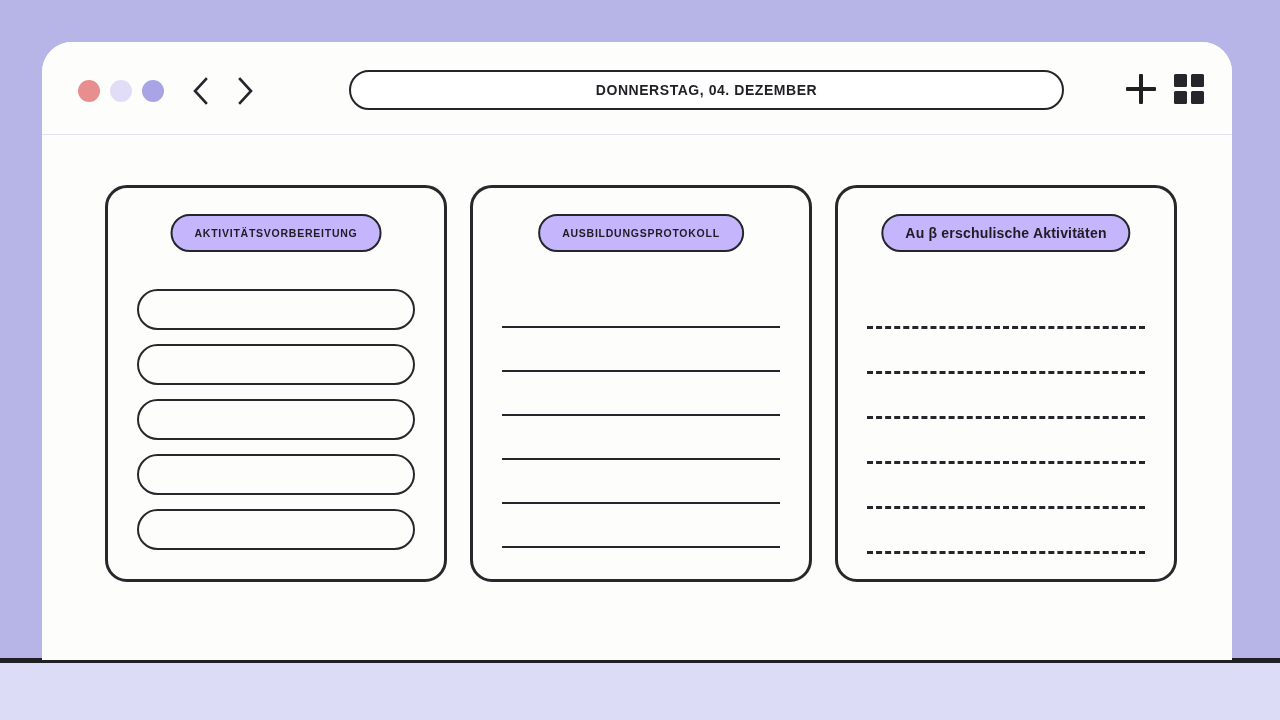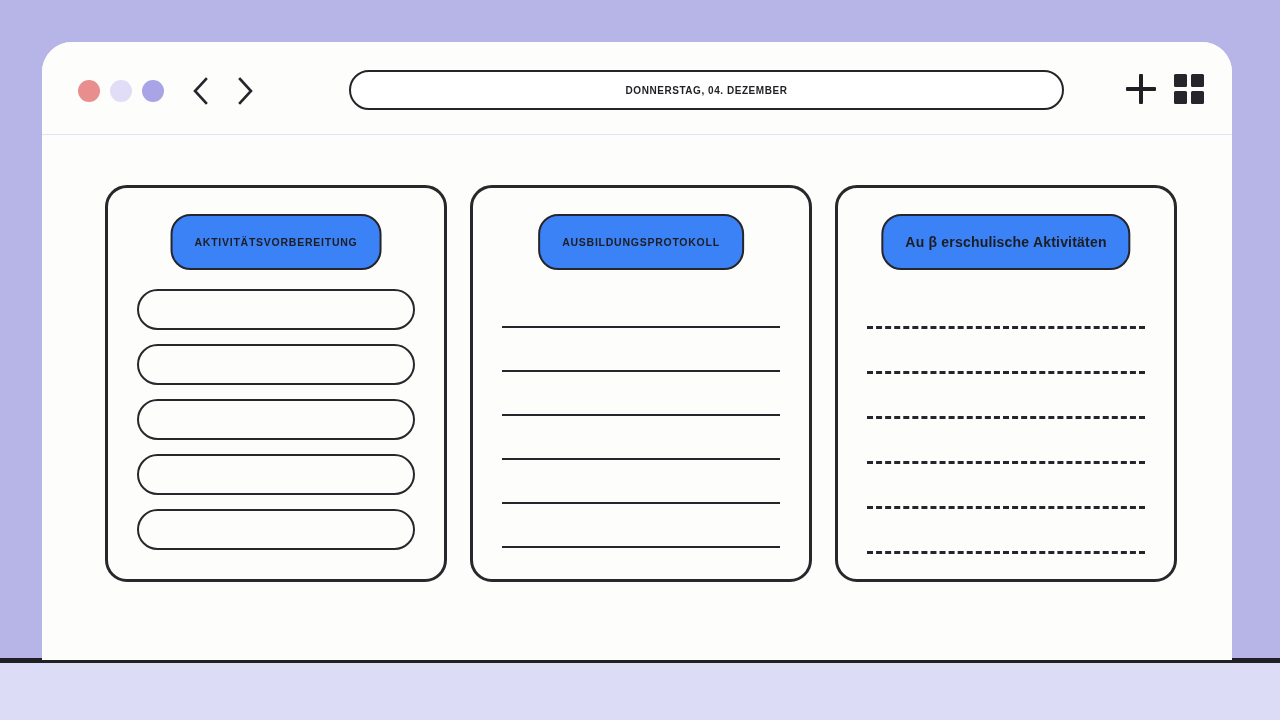--- a/index.html
+++ b/index.html
@@ -93,21 +93,21 @@
     height: 40px;
     border: 2.6px solid #252529;
     border-radius: 22px;
     background: #fff;
     display: flex;
     align-items: center;
     justify-content: center;
     box-sizing: border-box;
   }
   #address-text {
-    font-size: 10px;
+    font-size: 14px;
     font-weight: bold;
     letter-spacing: 0.55px;
     color: #1f1f24;
     white-space: nowrap;
   }
 
   #header-actions {
     position: absolute;
     right: 28px;
     top: 32px;
@@ -169,22 +169,22 @@
     border-radius: 22px;
     background: #fdfdfb;
     position: relative;
   }
 
   .card-pill {
     position: absolute;
     top: 26px;
     left: 50%;
     transform: translateX(-50%);
-    height: 56px;
-    background: #3b82f6;
+    height: 38px;
+    background: #c4b5fd;
     border: 2.6px solid #25252b;
     border-radius: 20px;
     display: flex;
     align-items: center;
     justify-content: center;
     box-sizing: border-box;
     padding: 0 22px;
     white-space: nowrap;
   }
   .card-pill .pill-label {

